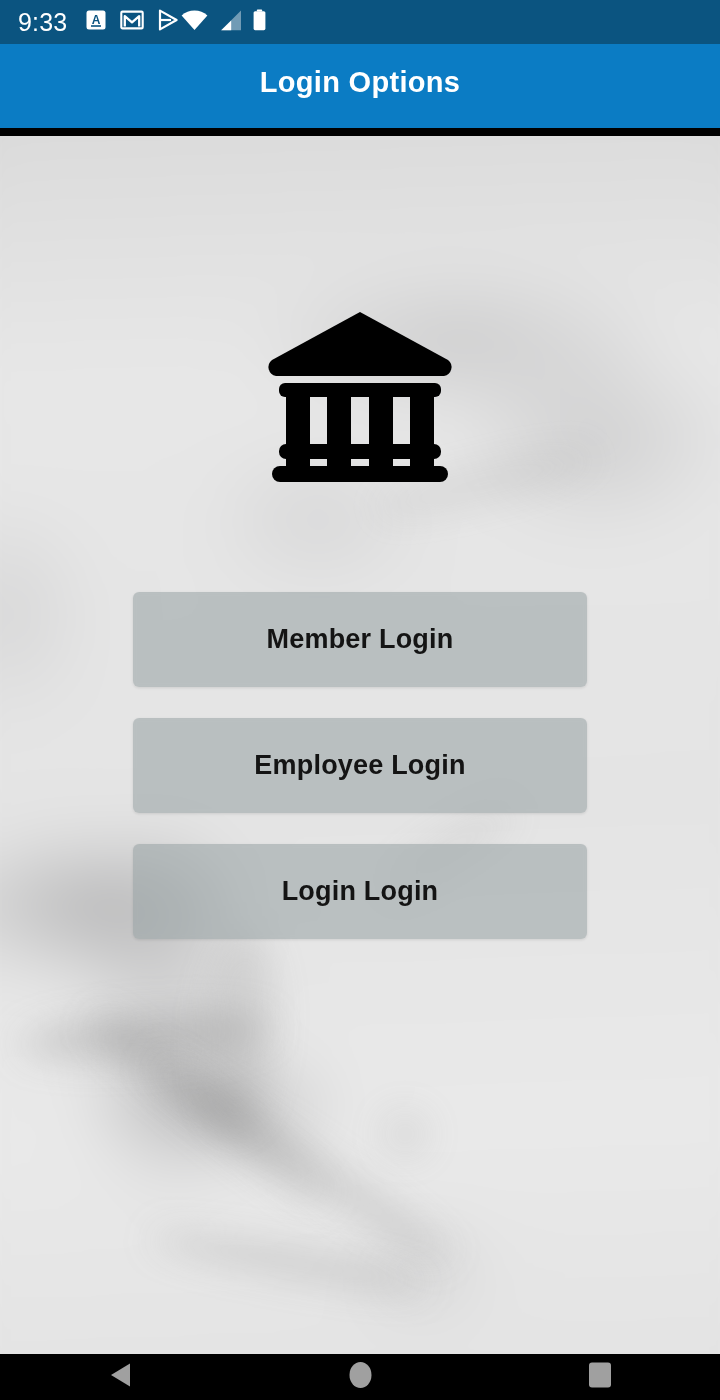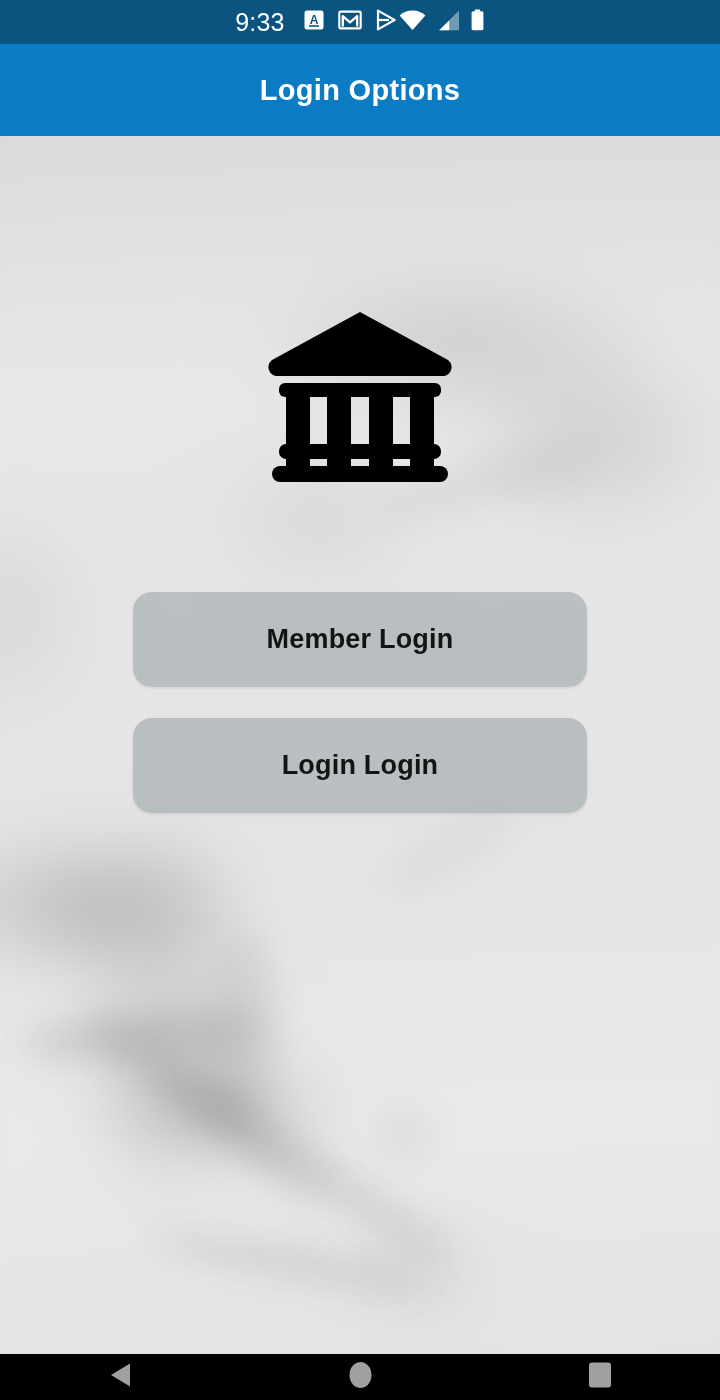--- a/index.html
+++ b/index.html
@@ -21,21 +21,21 @@
 
   
   .status-bar {
     position: absolute;
     top: 0; left: 0;
     width: 720px;
     height: 44px;
     background: #0b5480;
     display: flex;
     align-items: center;
-    justify-content: center;
+    justify-content: flex-start;
     padding: 0 18px;
     box-sizing: border-box;
     z-index: 10;
   }
   .status-left {
     display: flex;
     align-items: center;
     gap: 14px;
   }
   .status-time {
@@ -54,21 +54,21 @@
   .status-right {
     display: flex;
     align-items: center;
     gap: 10px;
   }
   .sicon { display: block; }
 
   
   .app-bar {
     position: absolute;
-    top: 44px; left: 0;
+    top: 36px; left: 0;
     width: 720px;
     height: 92px;
     background: #0b7cc4;
     display: flex;
     align-items: center;
     justify-content: center;
     z-index: 9;
   }
   .app-bar-title {
     color: #ffffff;
@@ -140,21 +140,21 @@
     width: 454px;
   }
   .login-btn {
     display: flex;
     align-items: center;
     justify-content: center;
     width: 454px;
     height: 95px;
     margin-bottom: 31px;
     border: none;
-    border-radius: 19px;
+    border-radius: 6px;
     background: rgba(150,161,162,0.55);
     box-shadow: 0 1px 3px rgba(0,0,0,0.10);
     cursor: pointer;
     padding: 0;
     font-family: "Liberation Sans", sans-serif;
     backdrop-filter: blur(2px);
   }
   .login-btn-label {
     color: #141414;
     font-size: 27px;
@@ -267,20 +267,23 @@
           <rect x="7" y="158" width="176" height="16" rx="8" fill="#000000"></rect>
         </svg>
       </span>
     </div>
 
     <div class="buttons">
       <button class="login-btn">
         <span class="login-btn-label">Member Login</span>
       </button>
       <button class="login-btn">
+        <span class="login-btn-label">Employee Login</span>
+      </button>
+      <button class="login-btn">
         <span class="login-btn-label">Login Login</span>
       </button>
     </div>
   </div>
 
   <div class="nav-bar">
     <div class="nav-btn">
       <span>
         <svg width="23" height="26" viewBox="0 0 23 26">
           <path d="M21 1.5 L21 24.5 L2 13 Z" fill="#a0a0a0"></path>

